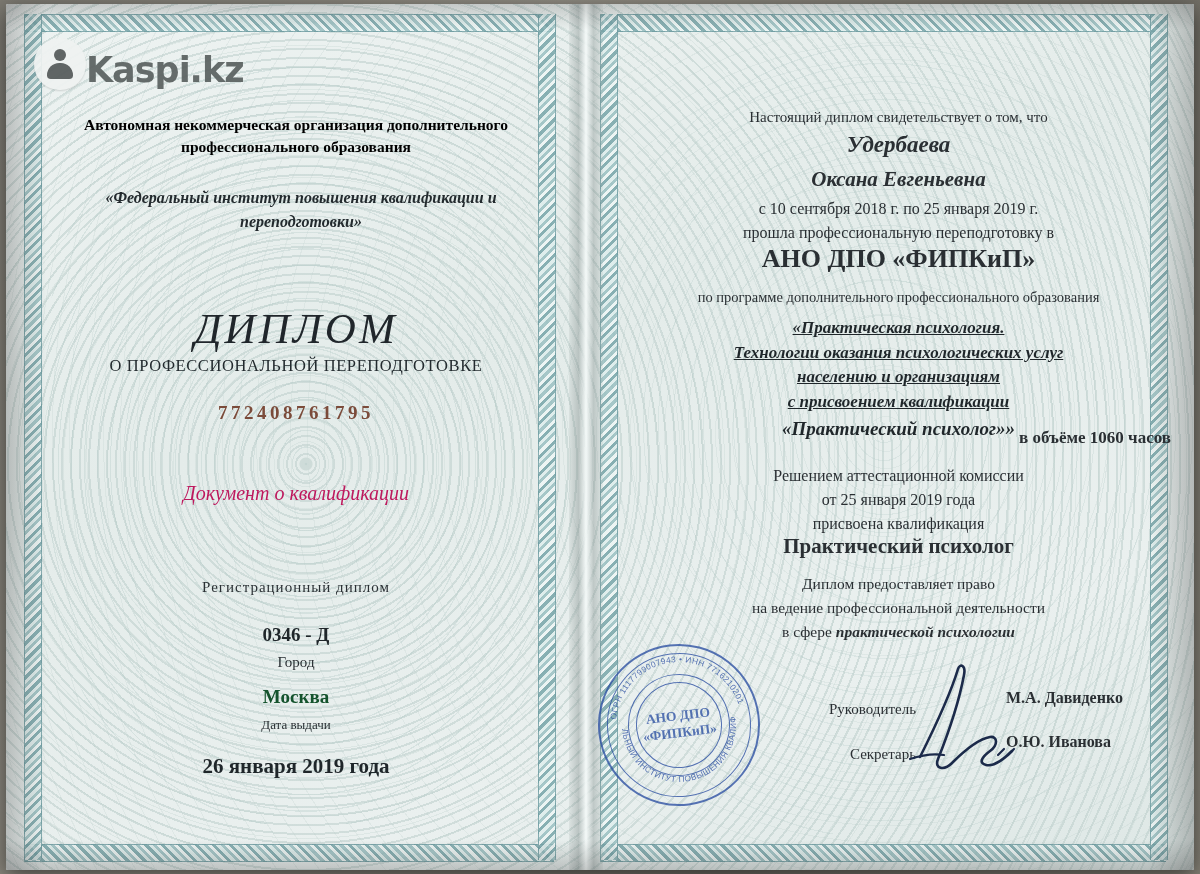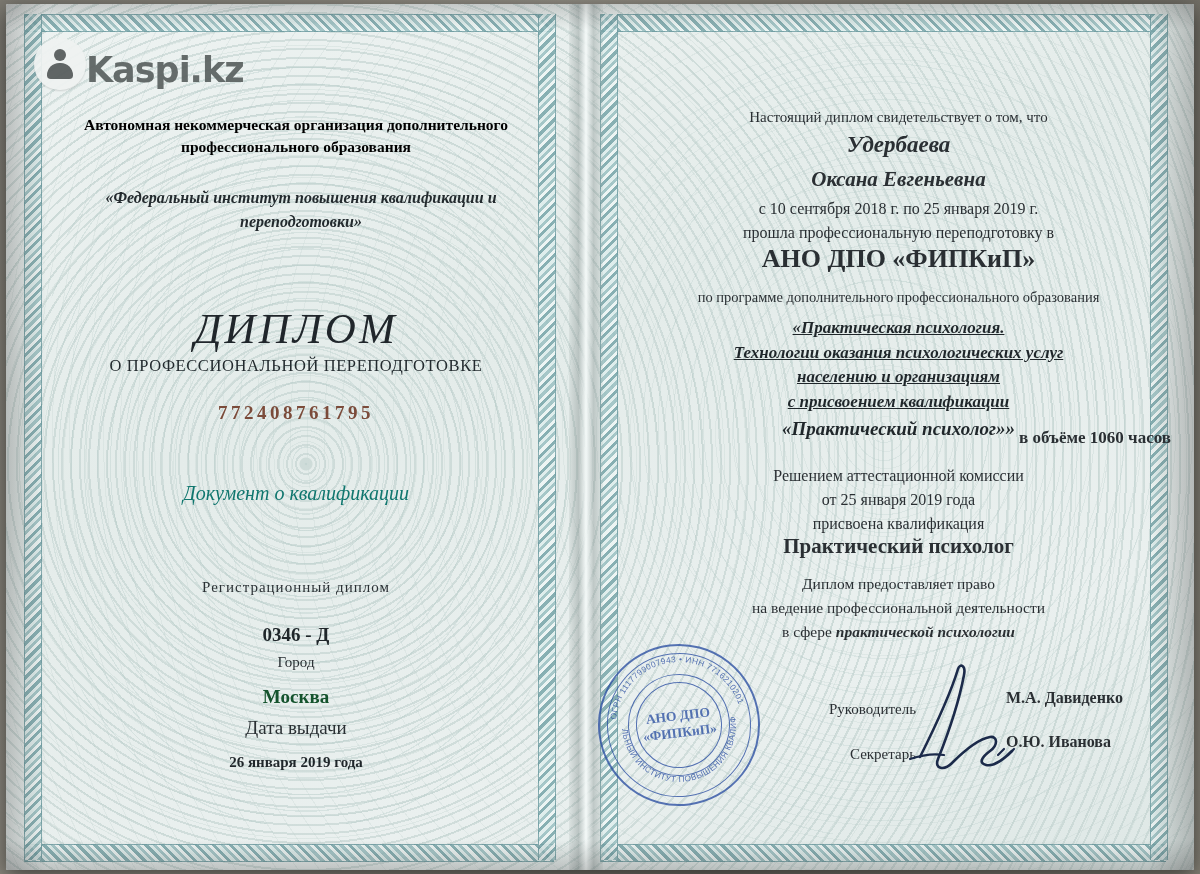--- a/index.html
+++ b/index.html
@@ -207,21 +207,21 @@
     font-size: 19px;
     letter-spacing: 3.5px;
     color: #7b4b3a;
     font-weight: bold;
   }
   .doc-qual {
     left: 60px; top: 478px; width: 460px;
     text-align: center;
     font-style: italic;
     font-size: 20px;
-    color: #0f766e;
+    color: #be185d;
   }
   .reg-label {
     left: 60px; top: 575px; width: 460px;
     text-align: center;
     font-size: 15px;
     letter-spacing: 1px;
     color: #2a3034;
   }
   .reg-value {
     left: 60px; top: 620px; width: 460px;
@@ -239,27 +239,27 @@
   .city-value {
     left: 60px; top: 682px; width: 460px;
     text-align: center;
     font-size: 19px;
     font-weight: bold;
     color: #14532d;
   }
   .date-label {
     left: 60px; top: 713px; width: 460px;
     text-align: center;
-    font-size: 19px;
+    font-size: 13px;
     color: #2a3034;
   }
   .date-value {
     left: 60px; top: 750px; width: 460px;
     text-align: center;
-    font-size: 15px;
+    font-size: 21px;
     font-weight: bold;
     color: #1f262a;
   }
 
   
   .r { text-align: center; }
   .r-intro   { left: 620px; top: 105px; width: 545px; font-size: 15px; }
   .r-surname { left: 620px; top: 128px; width: 545px; font-size: 23px; font-weight: bold; font-style: italic; }
   .r-name    { left: 620px; top: 163px; width: 545px; font-size: 21px; font-weight: bold; font-style: italic; }
   .r-period  { left: 620px; top: 196px; width: 545px; font-size: 16px; }

